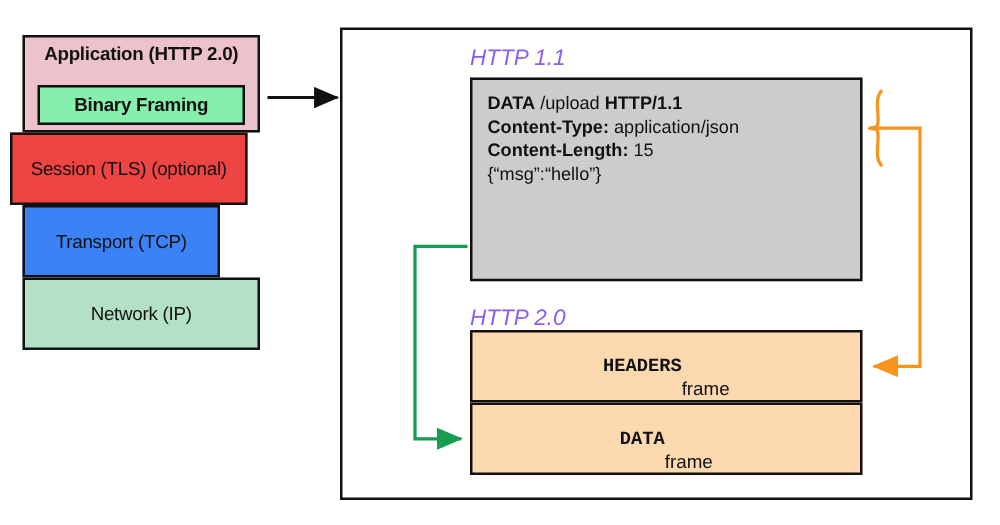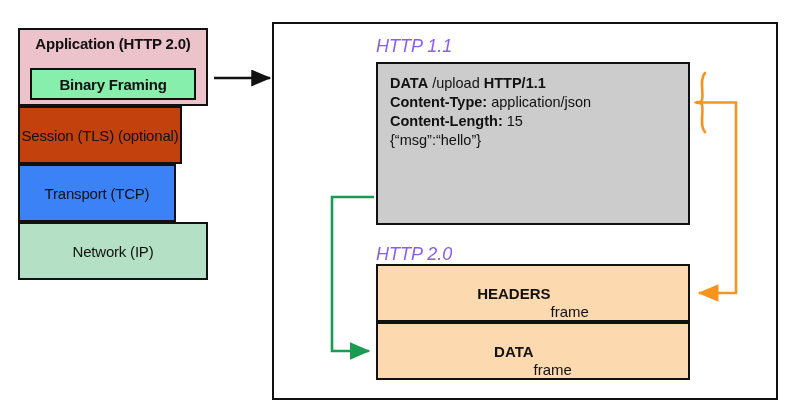--- a/index.html
+++ b/index.html
@@ -24,21 +24,21 @@
     border: 2px solid #111111;
     display: flex;
     align-items: center;
     justify-content: center;
     text-align: center;
     color: #111111;
     font-size: 15px;
     letter-spacing: -0.2px;
   }
   .layer-app      { left: 18px;  top: 28px;  width: 190px; height: 78px;  background: #edc3cb; }
-  .layer-session  { left: 18px;  top: 106px; width: 164px; height: 58px;  background: #c2410c; }
+  .layer-session  { left: 8px;  top: 106px; width: 190px; height: 58px;  background: #ef4444; }
   .layer-transport{ left: 18px;  top: 164px; width: 158px; height: 58px;  background: #3b82f6; }
   .layer-network  { left: 18px;  top: 222px; width: 190px; height: 58px;  background: #b4e0c5; }
 
   .layer-app .app-label {
     position: absolute;
     top: 5px; left: 0; right: 0;
     font-weight: bold;
     font-size: 15px;
   }
   .binary-framing {
@@ -111,21 +111,21 @@
     border: 2px solid #111111;
     background: #fcd9ae;
     display: flex;
     align-items: center;
     justify-content: center;
     font-size: 15px;
     color: #111111;
   }
   .frame-headers { top: 264px; }
   .frame-data    { top: 322px; }
-  .frame b { font-weight: bold; }
+  .frame b { font-weight: bold; font-family: Liberation Mono, monospace; }
   .frame .frame-suffix { font-weight: normal; margin-top: 36px; }
 
   
   .connectors {
     position: absolute;
     left: 0; top: 0;
     width: 800px;
     height: 420px;
     pointer-events: none;
   }

